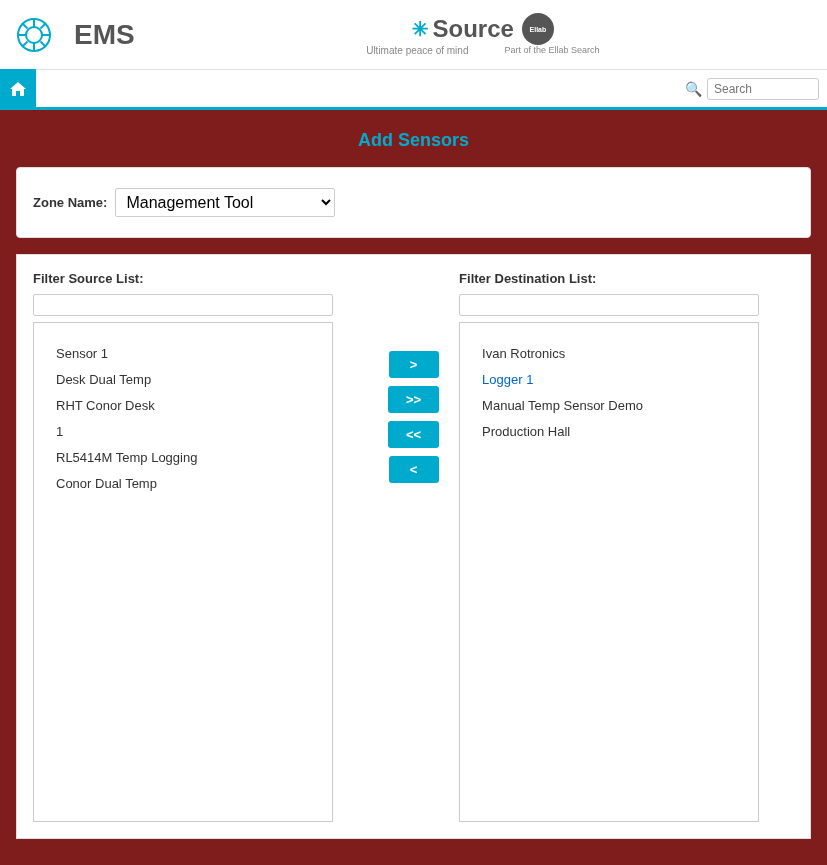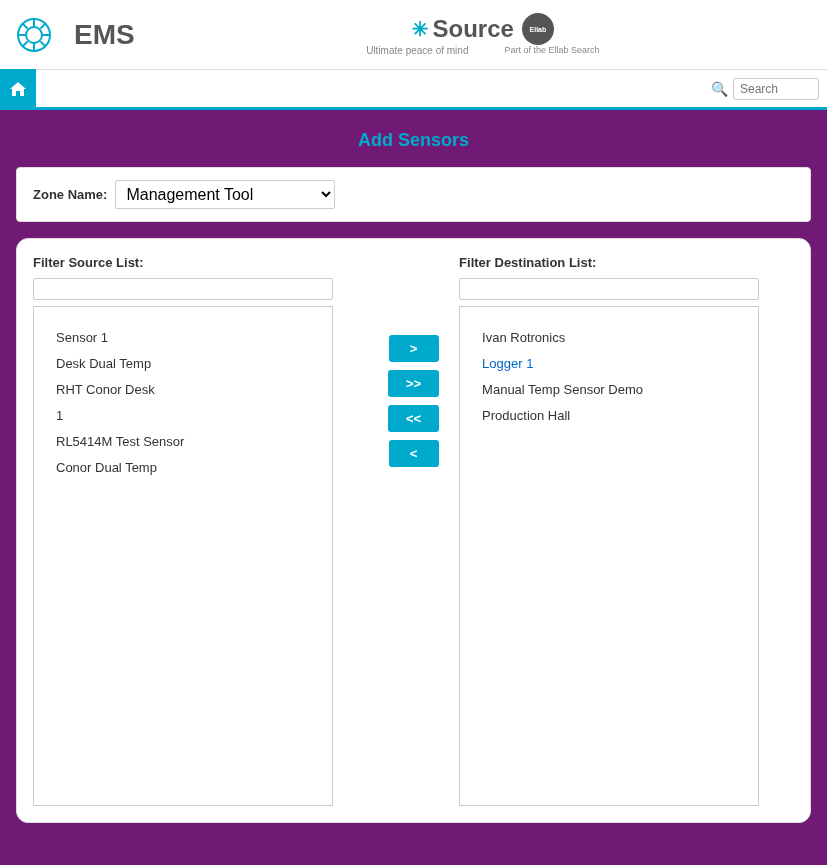--- a/index.html
+++ b/index.html
@@ -94,42 +94,42 @@
     }
     .search-icon-wrap {
       color: #888;
       font-size: 14px;
     }
     .search-input {
       border: 1px solid #ccc;
       border-radius: 3px;
       padding: 3px 6px;
       font-size: 12px;
-      width: 86px;
+      width: 112px;
       outline: none;
     }
     
     .main-content {
       padding: 20px 16px;
-      background: #701a75;
+      background: #7f1d1d;
       min-height: calc(100vh - 110px);
     }
     .page-title {
       text-align: center;
       font-size: 18px;
       color: #00aacc;
       font-weight: bold;
       margin-bottom: 16px;
     }
     
     .zone-row {
       background: #fff;
       border: 1px solid #ddd;
       border-radius: 4px;
-      padding: 12px 16px;
+      padding: 20px 16px;
       margin-bottom: 16px;
       display: flex;
       align-items: center;
       gap: 8px;
     }
     .zone-label {
       font-weight: bold;
       color: #333;
       font-size: 13px;
       white-space: nowrap;
@@ -140,21 +140,21 @@
       padding: 4px 6px;
       font-size: 16px;
       width: 220px;
       background: #fff;
       cursor: pointer;
     }
     
     .lists-panel {
       background: #fff;
       border: 1px solid #ddd;
-      border-radius: 12px;
+      border-radius: 0;
       padding: 16px;
       display: flex;
       align-items: flex-start;
       gap: 0;
     }
     .list-section {
       flex: 1;
     }
     .list-section-title {
       font-size: 13px;
@@ -285,21 +285,21 @@
 
     <div class="list-section">
       <div class="list-section-title">Filter Source List:</div>
       <input class="list-filter-input" type="text" value="" style="">
       <div class="list-box">
         <div class="list-box-inner">
           <div class="list-item">Sensor 1</div>
           <div class="list-item">Desk Dual Temp</div>
           <div class="list-item">RHT Conor Desk</div>
           <div class="list-item">1</div>
-          <div class="list-item">RL5414M Test Sensor</div>
+          <div class="list-item">RL5414M Temp Logging</div>
           <div class="list-item">Conor Dual Temp</div>
         </div>
       </div>
     </div>
 
     <div class="middle-buttons">
       <button class="transfer-btn">&gt;</button>
       <button class="transfer-btn">&gt;&gt;</button>
       <button class="transfer-btn">&lt;&lt;</button>
       <button class="transfer-btn">&lt;</button>

